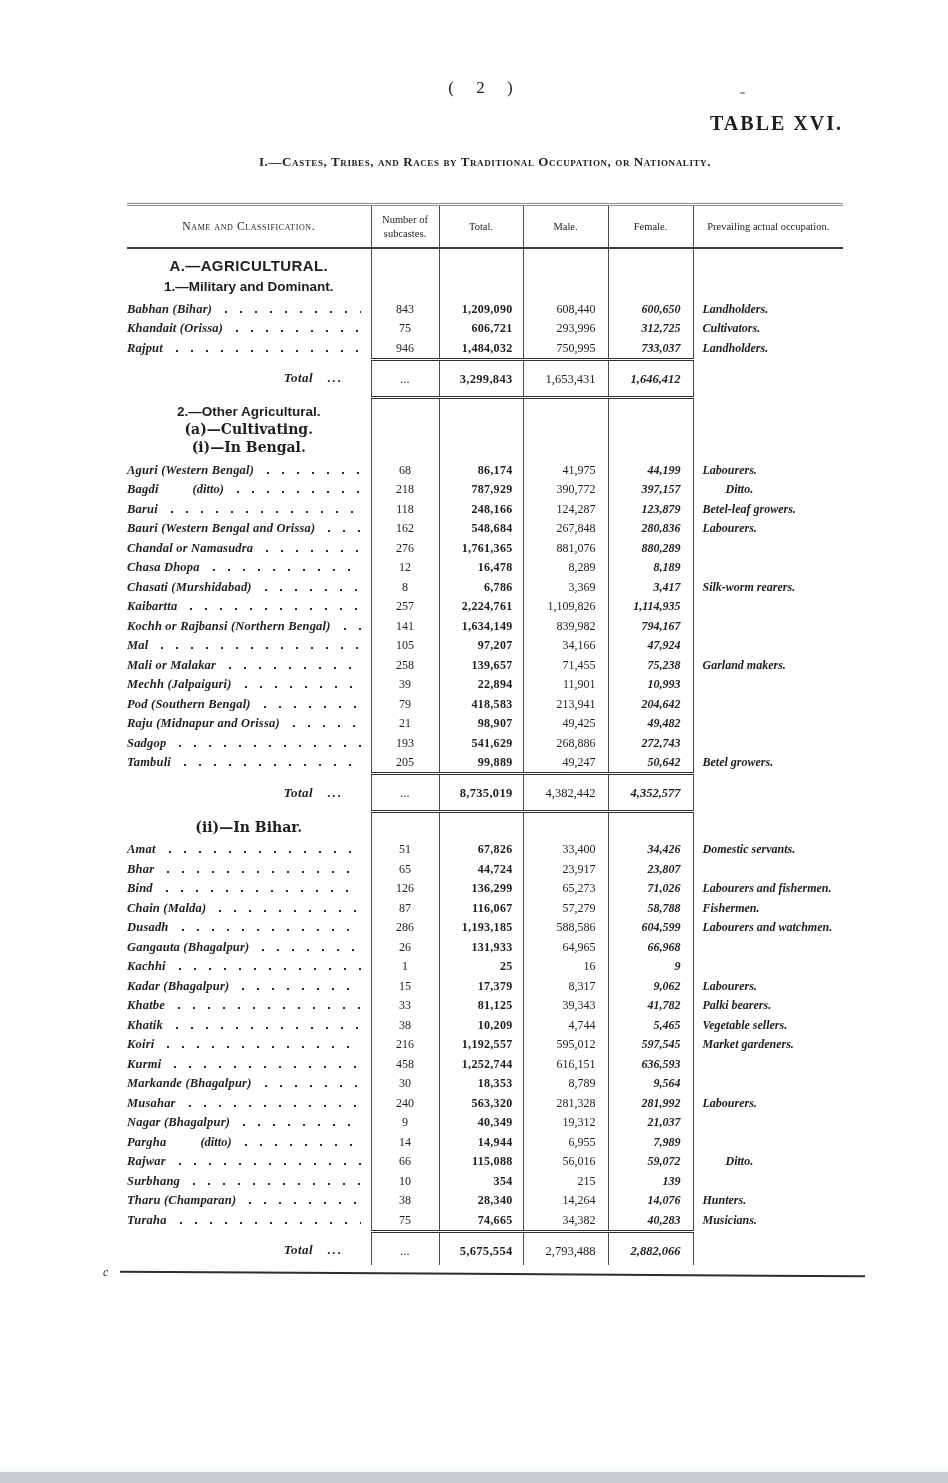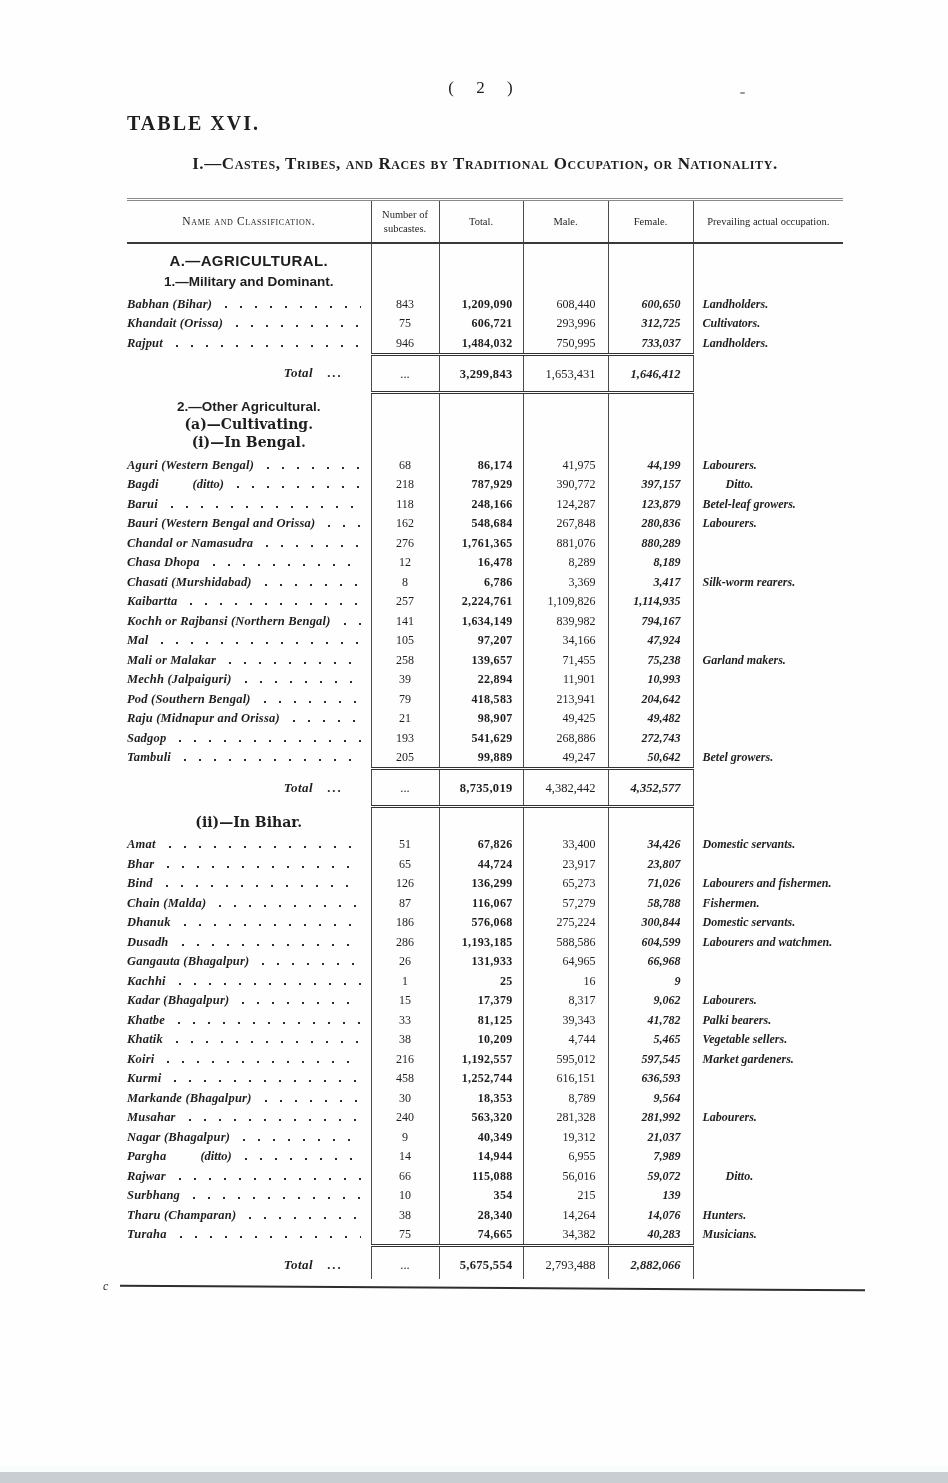--- a/index.html
+++ b/index.html
@@ -4,24 +4,24 @@
 <style>
   html,body{margin:0;padding:0;background:#e9e9e9;}
   .page{
     position:relative;width:948px;height:1483px;margin:0 auto;
     background:#fefefe;color:#1e1e1e;overflow:hidden;
     font-family:"Liberation Serif",serif;
     -webkit-font-smoothing:antialiased;
   }
   .content{width:716px;margin-left:127px;padding-top:78px;}
   .pagenum{text-align:center;font-size:17px;letter-spacing:9px;margin-bottom:14px;}
-  .doc-title{text-align:left;font-size:20px;font-weight:700;letter-spacing:2px;margin-bottom:19px;}
+  .doc-title{text-align:right;font-size:20px;font-weight:700;letter-spacing:2px;margin-bottom:19px;}
   .doc-subtitle{
     text-align:center;font-variant:small-caps;font-weight:600;
-    font-size:17px;letter-spacing:.6px;margin-bottom:24px;white-space:nowrap;
+    font-size:13px;letter-spacing:.6px;margin-bottom:33px;white-space:nowrap;
   }
   .artifact-dot{position:absolute;left:740px;top:92px;width:5px;height:2px;background:#9a9a9a;border-radius:1px;}
 
   table.census{border-collapse:collapse;table-layout:fixed;width:716px;}
   col.w-name{width:244px;} col.w-sub{width:68px;} col.w-tot{width:84px;}
   col.w-m{width:85px;} col.w-f{width:85px;} col.w-occ{width:150px;}
 
   thead th{
     border-top:3px double #8a8a8a;border-bottom:2px solid #3a3a3a;
     font-weight:400;font-size:10.5px;line-height:1.3;padding:7px 2px;vertical-align:middle;
@@ -459,33 +459,20 @@
             </td>
             <td class="c-sub">87</td>
             <td class="c-tot">116,067</td>
             <td class="c-m">57,279</td>
             <td class="c-f">58,788</td>
             <td class="c-o">Fishermen.</td>
           </tr>
           <tr class="t-d">
             <td class="namecell">
               <div class="nwrap">
-                <span class="nm">Dhanuk</span>
-                <span class="leader"></span>
-              </div>
-            </td>
-            <td class="c-sub">186</td>
-            <td class="c-tot">576,068</td>
-            <td class="c-m">275,224</td>
-            <td class="c-f">300,844</td>
-            <td class="c-o">Domestic servants.</td>
-          </tr>
-          <tr class="t-d">
-            <td class="namecell">
-              <div class="nwrap">
                 <span class="nm">Dusadh</span>
                 <span class="leader"></span>
               </div>
             </td>
             <td class="c-sub">286</td>
             <td class="c-tot">1,193,185</td>
             <td class="c-m">588,586</td>
             <td class="c-f">604,599</td>
             <td class="c-o">Labourers and watchmen.</td>
           </tr>

